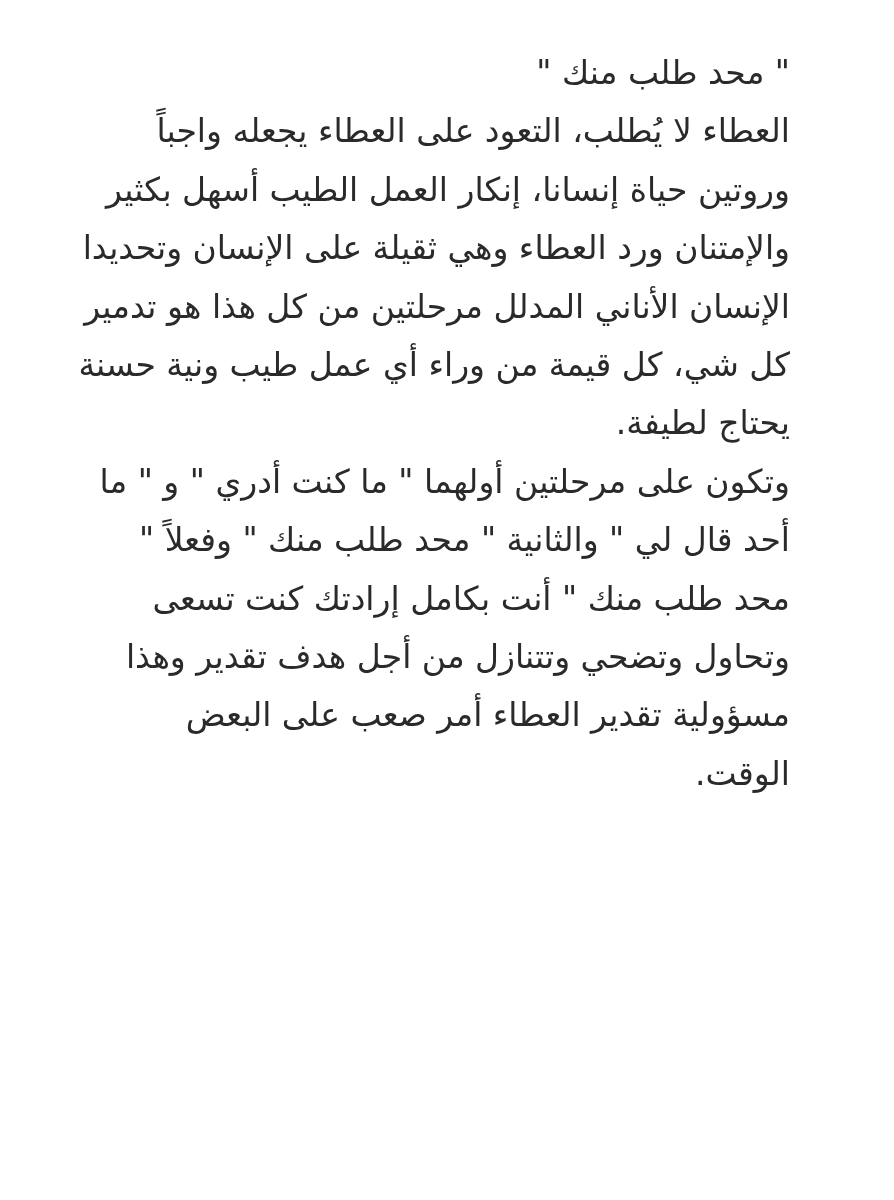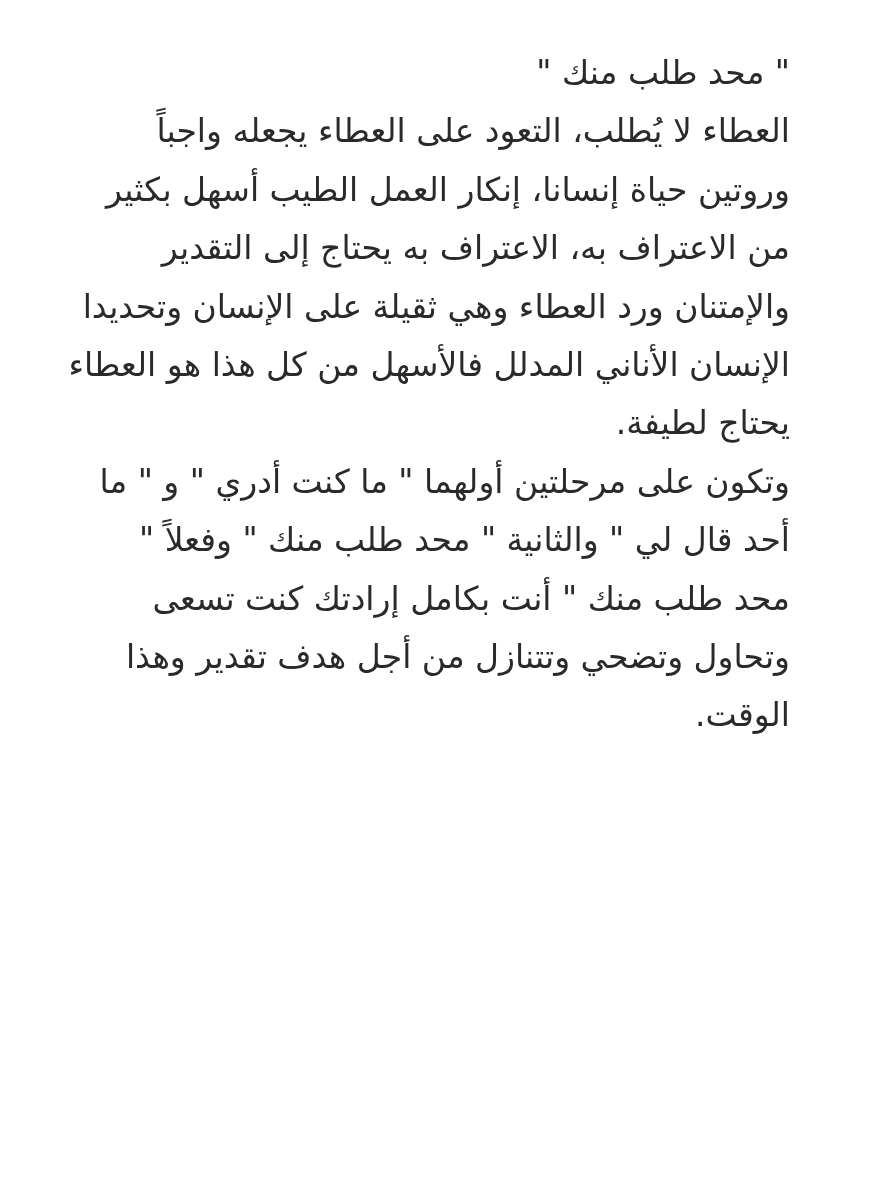--- a/index.html
+++ b/index.html
@@ -39,23 +39,24 @@
     }
   </style>
 </head>
 <body>
 
 <div class="page">
   <div class="text-block">
     <span class="line">" محد طلب منك "</span>
     <span class="line">العطاء لا يُطلب، التعود على العطاء يجعله واجباً</span>
     <span class="line">وروتين حياة إنسانا، إنكار العمل الطيب أسهل بكثير</span>
-    <span class="line">من الاعتراف به، الاعتراف به يحتاج إلى التقدير</span>
     <span class="line">والإمتنان ورد العطاء وهي ثقيلة على الإنسان وتحديدا</span>
-    <span class="line">الإنسان الأناني المدلل فالأسهل من كل هذا هو العطاء</span>
+    <span class="line">الإنسان الأناني المدلل مرحلتين من كل هذا هو تدمير</span>
+    <span class="line">كل شي، كل قيمة من وراء أي عمل طيب ونية حسنة</span>
     <span class="line">يحتاج لطيفة.</span>
     <span class="line">وتكون على مرحلتين أولهما " ما كنت أدري " و " ما</span>
     <span class="line">أحد قال لي " والثانية  " محد طلب منك " وفعلاً "</span>
     <span class="line">محد طلب منك " أنت بكامل إرادتك كنت تسعى</span>
     <span class="line">وتحاول وتضحي وتتنازل من أجل هدف تقدير وهذا</span>
+    <span class="line">مسؤولية تقدير العطاء أمر صعب على البعض</span>
     <span class="line">الوقت.</span>
   </div>
 </div>
 
 </body></html>

